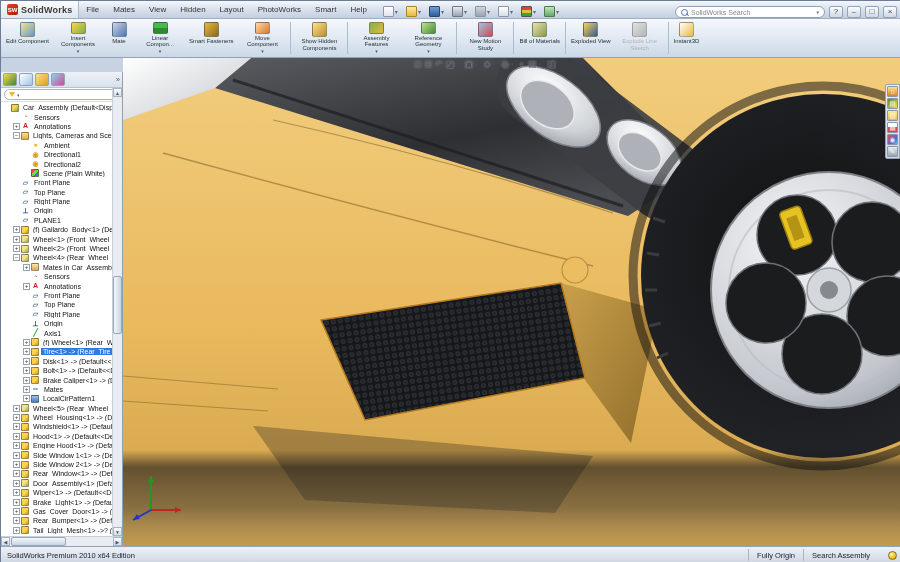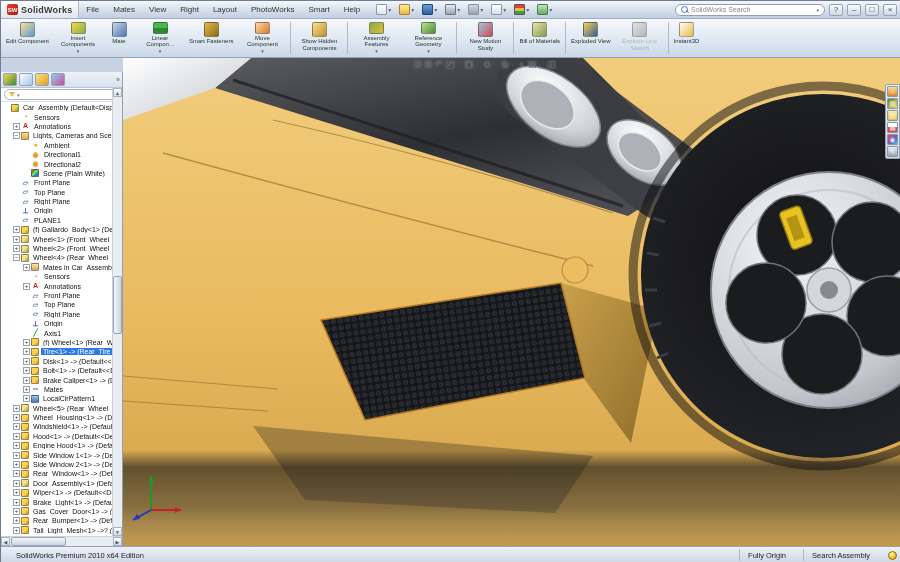--- a/index.html
+++ b/index.html
@@ -2,21 +2,21 @@
 <html><head>
 <meta charset="utf-8">
 <style>
   * { margin:0; padding:0; box-sizing:border-box; }
   html,body { width:900px; height:562px; overflow:hidden; font-family:"Liberation Sans", sans-serif; }
   #app { position:relative; width:900px; height:562px; background:#c7d3e2; border:1px solid #6b7c94; }
 
   
   #titlebar { position:absolute; left:0; top:0; width:900px; height:18px;
     background:linear-gradient(#f4f7fb,#d6dfec 55%,#c3cfe0); border-bottom:1px solid #9fb0c6;
-    display:flex; align-items:center; font-size:8px; color:#222; }
+    display:flex; align-items:flex-end; font-size:8px; color:#222; }
   #logo { display:flex; align-items:center; gap:3px; padding:0 6px; height:100%;
     background:linear-gradient(#fdfdfd,#dfe6ef); border-right:1px solid #aab8ca; }
   #logo .mark { width:11px; height:11px; background:linear-gradient(135deg,#e8412b,#a81e10); border-radius:2px;
     color:#fff; font-size:6px; font-weight:bold; display:flex; align-items:center; justify-content:center; }
   #logo .word { font-weight:bold; font-size:9px; color:#3a3a3a; letter-spacing:.2px; }
   #menubar { display:flex; height:100%; align-items:center; }
   .menu-item { padding:0 7px; height:100%; display:flex; align-items:center; color:#333; cursor:default; }
   #qa-icons { display:flex; align-items:center; gap:2px; margin-left:6px; }
   .qa-btn { display:flex; align-items:center; height:14px; padding:0 2px; border:1px solid transparent; border-radius:2px; }
   .qa-glyph { width:11px; height:11px; border-radius:1px; }
@@ -119,40 +119,40 @@
     background:linear-gradient(#eef2f8,#d0dae6); border:1px solid #93a2b6; border-radius:2px 0 0 2px; padding:1px; }
   .tp-icon { width:11px; height:11px; border:1px solid #8a97a8; border-radius:1px; font-size:7px; line-height:10px; text-align:center; color:#334; background:#fff; }
   .tp0{background:linear-gradient(#ffe08a,#d8842d);} .tp1{background:linear-gradient(135deg,#4a8a3a,#ffd34d);}
   .tp2{background:linear-gradient(#ffe9a8,#e8b93c);} .tp3{background:linear-gradient(#fff 40%,#d04a4a 40%);}
   .tp4{background:linear-gradient(135deg,#e84a4a,#4a6ae8 70%,#4ae8a0);} .tp5{background:linear-gradient(#e8ecf0,#9aa4ae);}
 
   
   #statusbar { position:absolute; left:0; top:545px; width:900px; height:17px;
     background:linear-gradient(#eef2f7,#cdd6e2); border-top:1px solid #93a2b8;
     display:flex; align-items:center; font-size:7.5px; color:#223; padding:0 4px; }
-  .sb-seg { padding:0 8px; height:12px; display:flex; align-items:center; border-left:1px solid #aab6c6;margin-left:9px; }
+  .sb-seg { padding:0 8px; height:12px; display:flex; align-items:center; border-left:1px solid #aab6c6; }
   #sb-left { border-left:none; padding-left:2px; }
   #sb-right { margin-left:auto; display:flex; align-items:center; }
   .tip-ball { width:9px; height:9px; border-radius:50%; background:radial-gradient(circle at 35% 30%,#fff3b0,#e8b912 70%,#9a7a08); border:1px solid #8a6d08; margin-left:10px; }
 </style>
 </head>
 <body>
 
 <div id="app">
 
   <div id="titlebar">
     <div id="logo">
       <span class="mark">SW</span>
       <span class="word">SolidWorks</span>
     </div>
     <div id="menubar">
         <span class="menu-item">File</span>
         <span class="menu-item">Mates</span>
         <span class="menu-item">View</span>
-        <span class="menu-item">Right</span>
+        <span class="menu-item">Hidden</span>
         <span class="menu-item">Layout</span>
         <span class="menu-item">PhotoWorks</span>
         <span class="menu-item">Smart</span>
         <span class="menu-item">Help</span>
       </div>
     <div id="qa-icons">
         <span class="qa-btn">
           <span class="qa-glyph g-new"></span>
           <span class="qa-dd">▾</span>
         </span>

